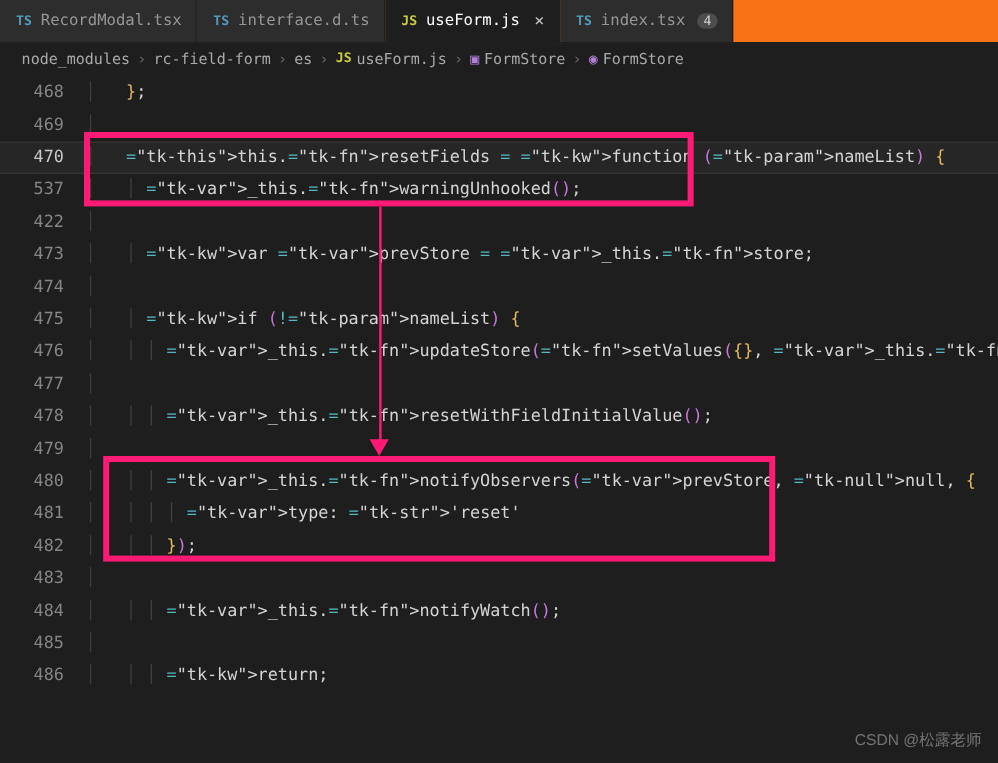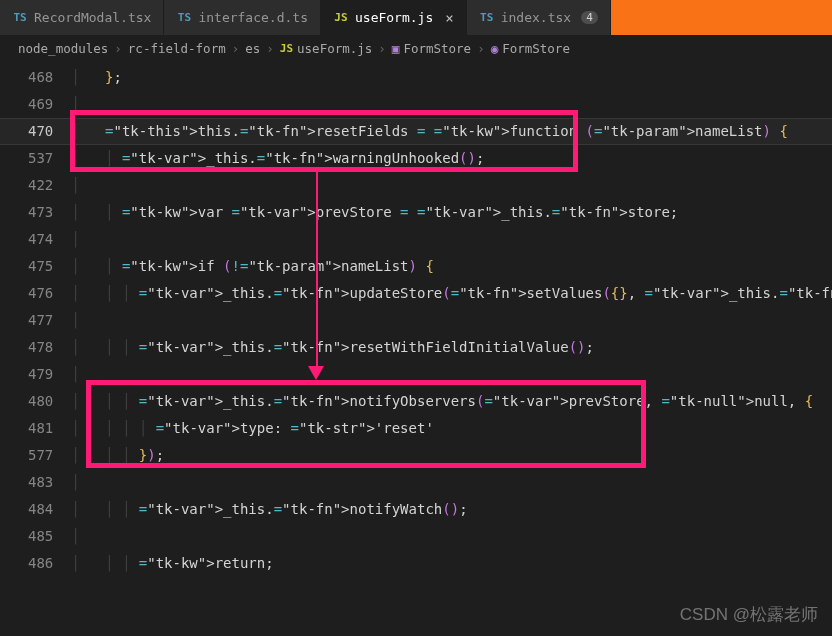--- a/index.html
+++ b/index.html
@@ -113,21 +113,21 @@
       border-top: 14px solid #ff1a75;
       left: 50%;
       transform: translateX(-50%);
       bottom: 0;
     }
     .watermark {
       position: absolute;
       right: 14px;
       bottom: 10px;
       color: rgba(200,200,200,0.5);
-      font-size: 17px;
+      font-size: 13px;
       font-family: sans-serif;
     }
   </style>
 </head>
 <body>
 
 <div class="tabs-bar">
   <div class="tab">
     <span class="tab-icon ts">TS</span>
     <span>RecordModal.tsx</span>
@@ -176,21 +176,21 @@
       <div class="line">422</div>
       <div class="line">473</div>
       <div class="line">474</div>
       <div class="line">475</div>
       <div class="line">476</div>
       <div class="line">477</div>
       <div class="line">478</div>
       <div class="line">479</div>
       <div class="line">480</div>
       <div class="line">481</div>
-      <div class="line">577</div>
+      <div class="line">482</div>
       <div class="line">483</div>
       <div class="line">484</div>
       <div class="line">485</div>
       <div class="line">486</div>
     </div>
 
   <div class="code" id="code">
       <div class="line"><span class="indent-guide">│</span>   <span class="tk-punc">}</span>;</div>
       <div class="line"><span class="indent-guide">│</span>   </div>
       <div class="line"><span class="indent-guide">│</span>   <span class<span="" class="tk-op">=</span>"tk-this"&gt;this.<span class<span="" class="tk-op">=</span>"tk-fn"&gt;resetFields <span class="tk-op">=</span> <span class<span="" class="tk-op">=</span>"tk-kw"&gt;function <span class="tk-punc2">(</span><span class<span="" class="tk-op">=</span>"tk-param"&gt;nameList<span class="tk-punc2">)</span> <span class="tk-punc">{</span></div>

